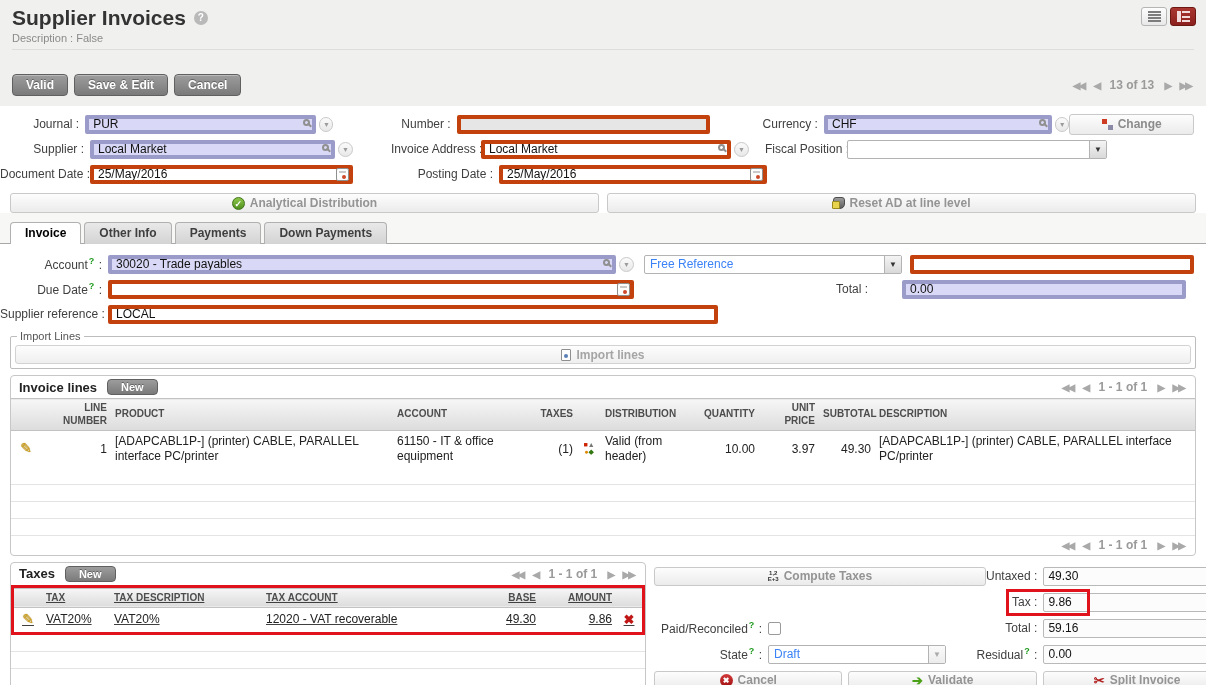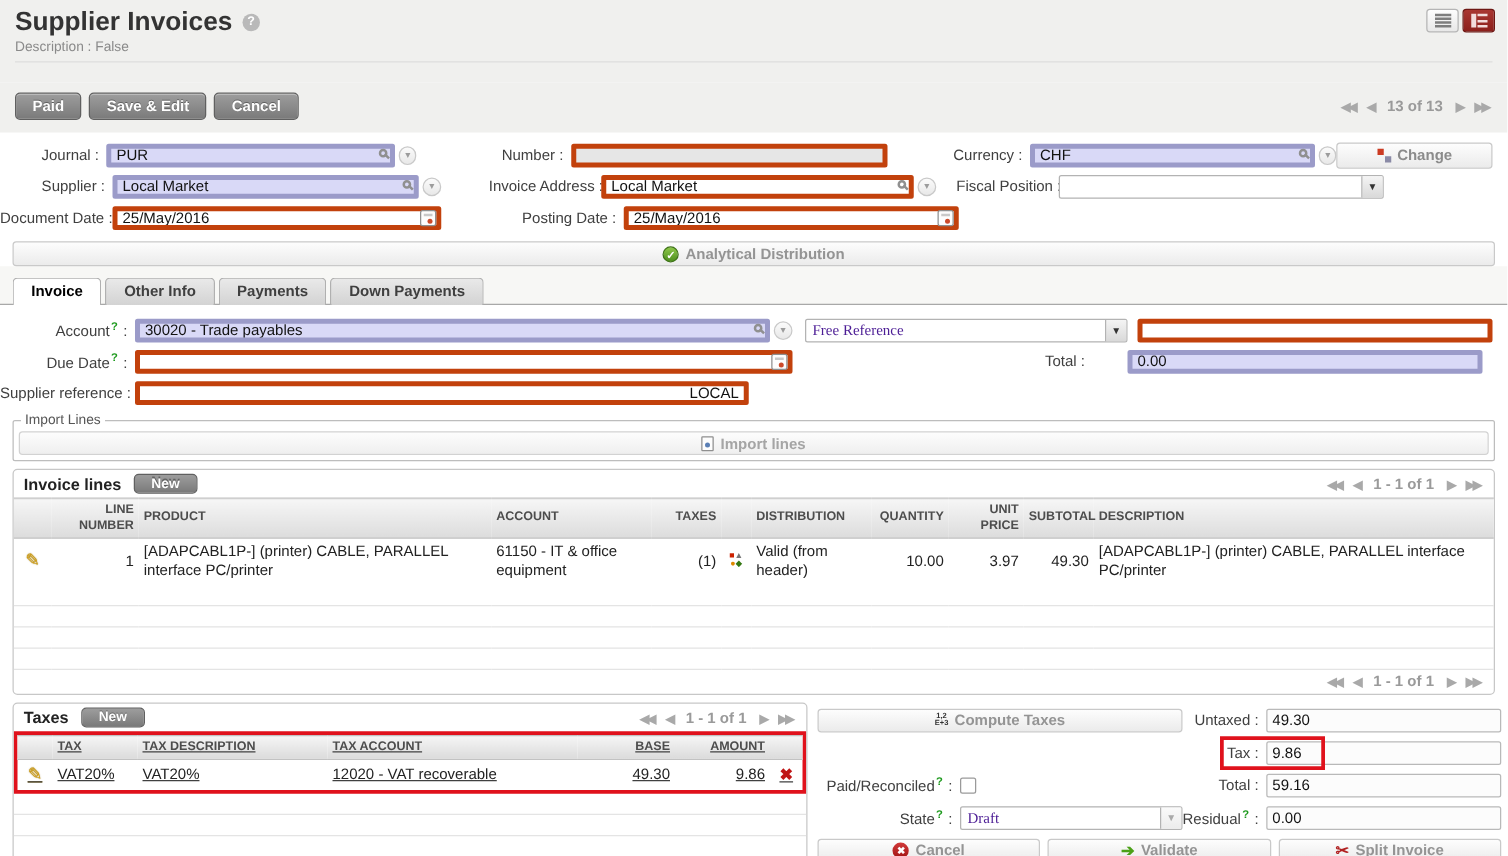--- a/index.html
+++ b/index.html
@@ -43,21 +43,21 @@
   .mag { position:absolute; right:6px; top:4px; width:7px; height:7px; border:2px solid #909090; border-radius:50%; }
   .mag::after { content:''; position:absolute; width:5px; height:2px; background:#909090;
     transform:rotate(45deg); right:-4px; bottom:-2px; }
   .drop { width:15px; height:15px; margin-left:3px; border:1px solid #c9c9c9; border-radius:8px;
     background:linear-gradient(#fbfbfb,#e8e8e8); color:#9c9c9c; font-size:7px; text-align:center; line-height:14px; cursor:pointer; }
   .cal { position:absolute; right:4px; top:3px; width:13px; height:13px; border:1px solid #8f8f8f;
     background:#fdfdfd; border-radius:2px; }
   .cal::before { content:''; position:absolute; top:2px; left:2px; right:2px; height:2px; background:#c9c9c9; }
   .cal::after { content:''; position:absolute; top:6px; right:2px; width:4px; height:4px; border-radius:50%; background:#cc4a2a; }
   .fsel { height:19px; border:1px solid #b3b3b3; border-radius:2px; background:#fff; display:flex; align-items:center; cursor:pointer; }
-  .fsel .sval { flex:1; padding:0 5px; color:#4c1d95;font-family:Liberation Serif, serif; }
+  .fsel .sval { flex:1; padding:0 5px; color:#3b82f6; }
   .fsel .sarw { width:17px; align-self:stretch; border-left:1px solid #b3b3b3;
     background:linear-gradient(#f4f4f4,#d9d9d9); color:#333; font-size:8px; text-align:center; line-height:17px; }
   .fsel.dis .sarw { color:#aaa; background:linear-gradient(#fafafa,#ececec); }
   .changebtn { margin-left:auto; width:132px; height:21px; border:1px solid #c9c9c9; border-radius:3px;
     background:linear-gradient(#fdfdfd,#ebebeb); color:#8b8b8b; font-weight:bold; font-size:12px;
     display:flex; align-items:center; justify-content:center; gap:5px; cursor:pointer; }
   .chg-ic { position:relative; width:11px; height:11px; }
   .chg-ic::before { content:''; position:absolute; left:0; top:0; width:5px; height:5px; background:#cc3b22; }
   .chg-ic::after { content:''; position:absolute; right:0; bottom:0; width:5px; height:5px; background:#8a8aa6; }
 
@@ -111,21 +111,21 @@
   
   .bottom { display:flex; margin-top:6px; height:157px; }
   .taxcol { width:648px; padding-left:10px; }
   .taxpanel { border:1px solid #c7c7c7; border-radius:4px; background:#fff; height:200px; overflow:hidden; }
   .redbox { border:3px solid #e0121c; margin:0;text-decoration:underline; }
   .sumcol { flex:1; padding:5px 10px 0 8px; }
   .sumrow { display:flex; align-items:center; margin-bottom:7px; height:19px; position:relative; }
   .sumlbl { flex:1; text-align:right; padding-right:6px; white-space:nowrap; }
   .suminp { width:188px; height:19px; border:1px solid #b9b9b9; border-radius:2px; background:#fcfcfc;
     padding:0 4px; font-size:12px; font-family:"Liberation Sans",sans-serif; color:#111; }
-  .cptbtn { width:292px; height:19px; border:1px solid #c9c9c9; border-radius:3px;
+  .cptbtn { width:332px; height:19px; border:1px solid #c9c9c9; border-radius:3px;
     background:linear-gradient(#fdfdfd,#ebebeb); color:#949494; font-weight:bold; font-size:12px;
     display:flex; align-items:center; justify-content:center; gap:5px; cursor:pointer; }
   .calc-ic { font-size:6px; line-height:6px; color:#333; font-weight:bold; text-align:center; }
   .spacer292 { width:292px; }
   .taxhl { position:absolute; right:141px; width:84px; height:27px; top:-4px; border:3px solid #e0121c; pointer-events:none; }
   .cb { width:13px; height:13px; border:1px solid #9a9a9a; background:#fff; border-radius:2px; cursor:pointer; }
   .btnrow { display:flex; gap:6px; margin-bottom:6px; }
   .btnrow .widebtn { height:19px; }
   .cancel-ic { width:13px; height:13px; border-radius:50%; background:linear-gradient(#d23a3a,#a01212);
     color:#fff; font-size:8px; font-weight:bold; text-align:center; line-height:13px; }
@@ -156,21 +156,21 @@
         <span class="icon-formgrid">
           <i></i>
           <i></i>
           <i></i>
         </span>
       </span>
   </div>
 </div>
 
 <div class="toolbar">
-  <button class="gbtn">Paid</button>
+  <button class="gbtn">Valid</button>
   <button class="gbtn">Save &amp; Edit</button>
   <button class="gbtn">Cancel</button>
   <span class="pager">
     <span class="arr">◀◀</span>
     <span class="arr">◀</span>
     <span class="txt">13 of 13</span>
     <span class="arr">▶</span>
     <span class="arr">▶▶</span>
   </span>
 </div>
@@ -227,20 +227,24 @@
       <span class="cal"></span>
     </span>
   </div>
 </div>
 
 <div class="adrow">
   <button class="widebtn">
     <span class="chk-ic">✓</span>
     <span>Analytical Distribution</span>
   </button>
+  <button class="widebtn">
+    <span class="reset-ic"></span>
+    <span>Reset AD at line level</span>
+  </button>
 </div>
 
 <div class="tabs">
   <span class="tab active">Invoice</span>
   <span class="tab">Other Info</span>
   <span class="tab">Payments</span>
   <span class="tab">Down Payments</span>
 </div>
 
 <div class="tabbody">
@@ -261,21 +265,21 @@
     <span class="lbl" style="width:108px"><span>Due Date</span><sup class="help">?</sup> :</span>
     <span class="m2o" style="width:526px">
       <input class="inp" style="padding-right: 20px;" value="">
       <span class="cal"></span>
     </span>
     <span class="lbl" style="width:240px">Total :</span>
     <input class="inp lav" style="width: 284px; margin-left: 28px;" value="0.00">
   </div>
   <div class="frow">
     <span class="lbl" style="width:108px">Supplier reference :</span>
-    <input class="inp" style="width: 491px; text-align: right;" value="LOCAL">
+    <input class="inp" style="width: 610px;" value="LOCAL">
   </div>
 
   <fieldset class="import">
     <legend>Import Lines</legend>
     <button class="importbtn">
       <span class="doc-ic"></span>
       <span>Import lines</span>
     </button>
   </fieldset>
 

